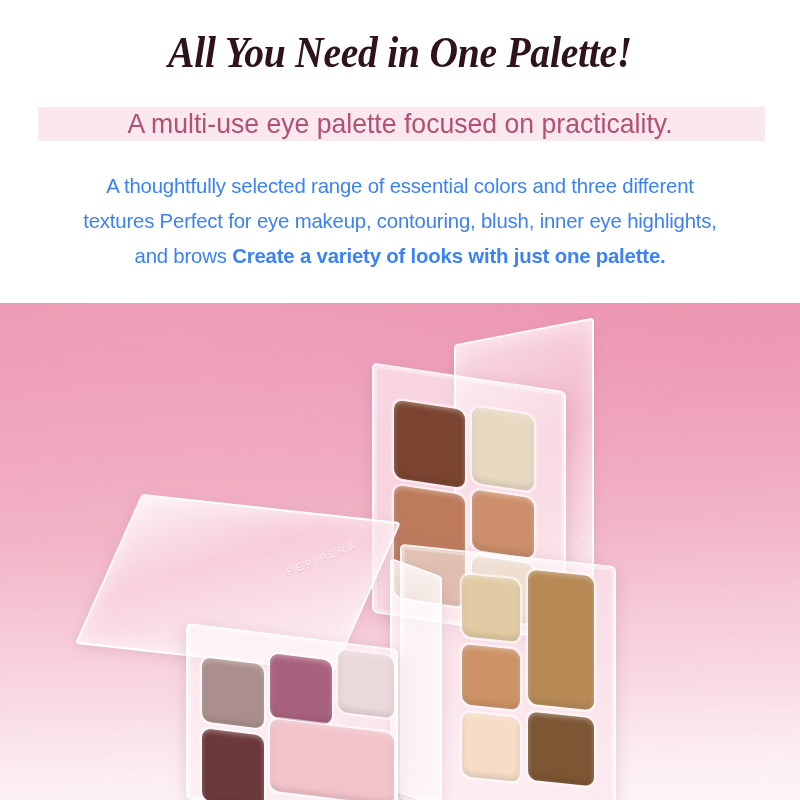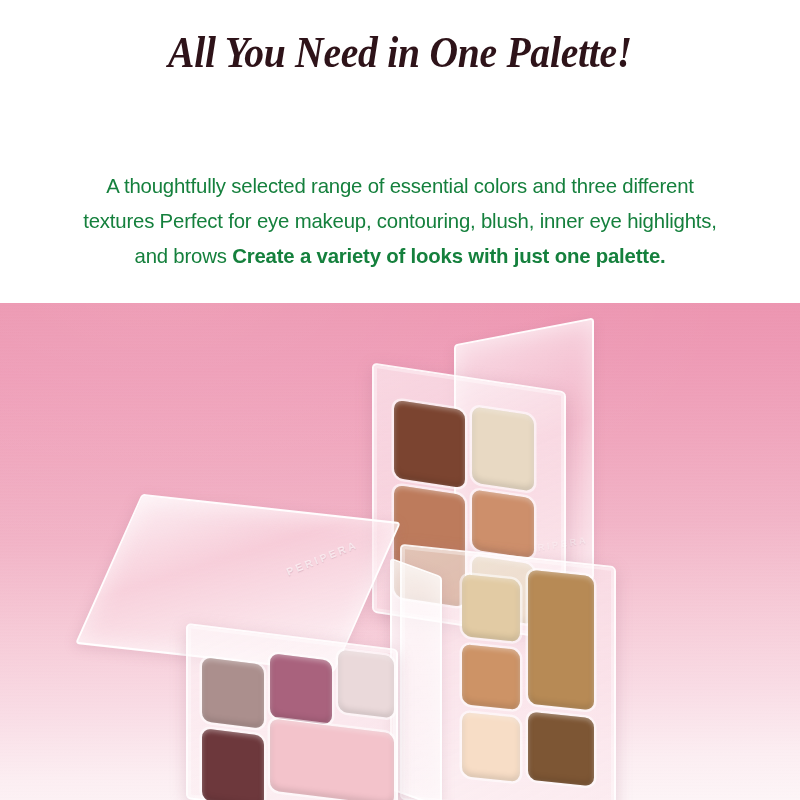--- a/index.html
+++ b/index.html
@@ -69,21 +69,21 @@
     white-space: nowrap;
   }
 
   .body-copy {
     position: absolute;
     left: 40px;
     top: 168px;
     width: 720px;
     font-size: 21px;
     line-height: 35px;
-    color: #15803d;
+    color: #3b82f6;
     letter-spacing: -0.2px;
   }
   .body-copy .bold { font-weight: bold; }
   .body-line { display: block; white-space: nowrap; transform: scaleX(0.97); }
 
   
   .photo {
     position: absolute;
     left: 0;
     top: 303px;
@@ -167,20 +167,24 @@
     white-space: nowrap;
   }
 </style>
 </head>
 <body>
 
 <div class="text-block">
 
   <div class="headline">All You Need in One Palette!</div>
 
+  <div class="subtitle-row">
+    <div class="subtitle-band"></div>
+    <div class="subtitle-text">A multi-use eye palette focused on practicality.</div>
+  </div>
 
   <div class="body-copy">
     <span class="body-line">A thoughtfully selected range of essential colors and three different</span>
     <span class="body-line">textures Perfect for eye makeup, contouring, blush, inner eye highlights,</span>
     <span class="body-line"><span>and brows </span><span class="bold">Create a variety of looks with just one palette.</span></span>
   </div>
 
 </div>
 
 <div class="photo">

